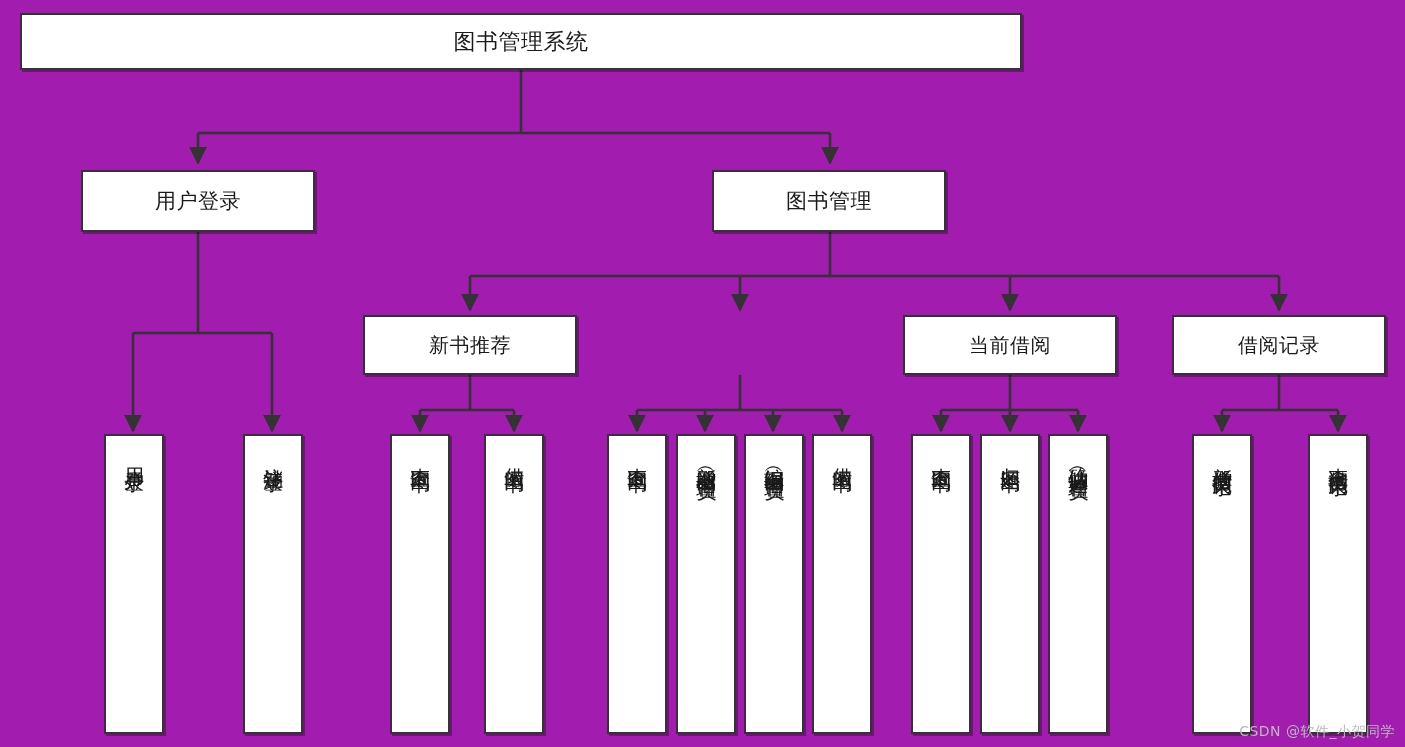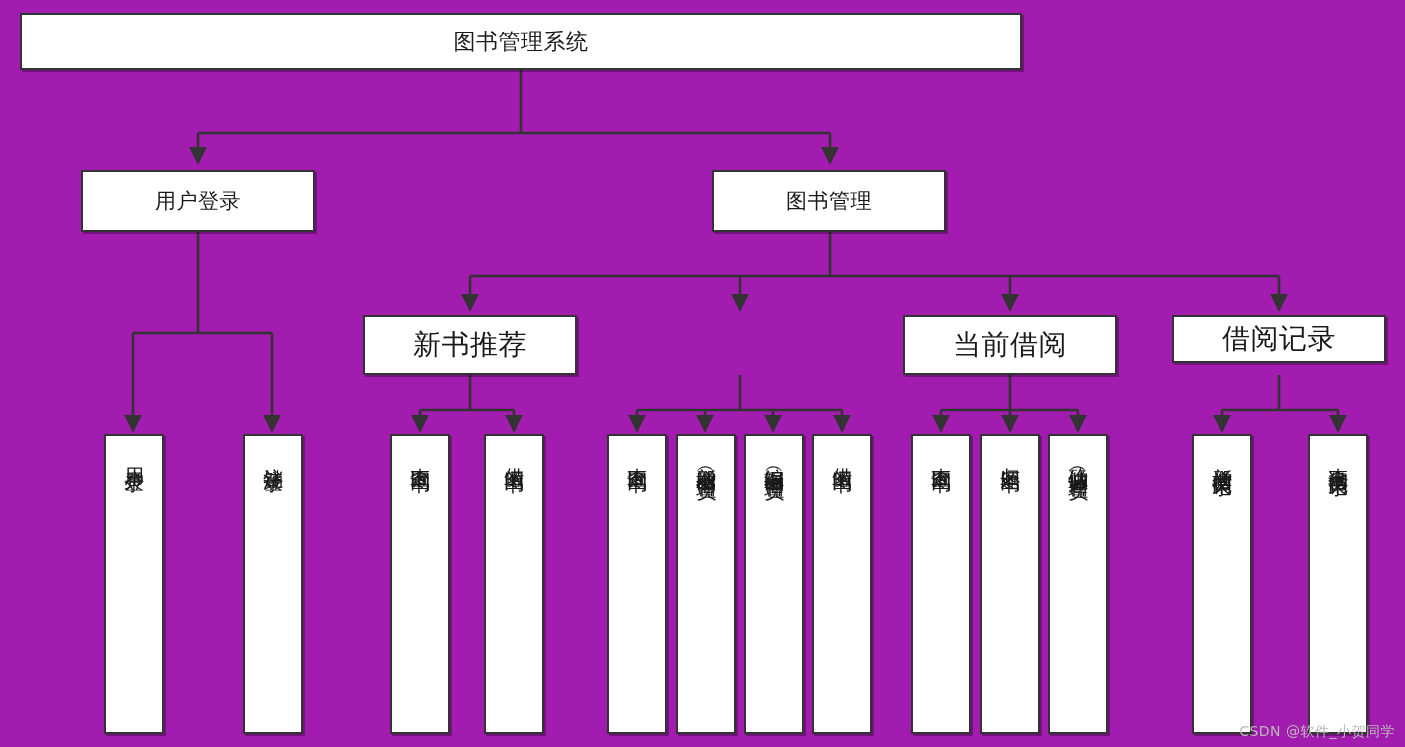--- a/index.html
+++ b/index.html
@@ -29,21 +29,21 @@
     justify-content:center;
     color:#1a1a1a;
   }
   .node .lbl{
     font-size:21px;
     line-height:1.15;
     letter-spacing:0.5px;
     white-space:nowrap;
   }
   .node.root .lbl{font-size:22px;}
-  .node.lvl3 .lbl{font-size:28px;}
+  .node.lvl3 .lbl{font-size:20px;}
   
   .node.leaf{
     align-items:flex-start;
     justify-content:center;
     padding-top:16px;
   }
   .node.leaf .lbl{
     writing-mode:vertical-rl;
     text-orientation:upright;
     font-size:20px;
@@ -127,21 +127,21 @@
   <div class="node lvl2" style="left:712px;top:170px;width:234px;height:62px;">
     <span class="lbl">图书管理</span>
   </div>
 
   <div class="node lvl3" style="left:363px;top:315px;width:214px;height:60px;">
     <span class="lbl">新书推荐</span>
   </div>
   <div class="node lvl3" style="left:903px;top:315px;width:214px;height:60px;">
     <span class="lbl">当前借阅</span>
   </div>
-  <div class="node lvl3" style="left:1172px;top:315px;width:214px;height:48px;">
+  <div class="node lvl3" style="left:1172px;top:315px;width:214px;height:60px;">
     <span class="lbl">借阅记录</span>
   </div>
 
   <div class="node leaf" style="left:104px;top:434px;width:60px;height:300px;">
     <span class="lbl">用户登录</span>
   </div>
   <div class="node leaf" style="left:243px;top:434px;width:60px;height:300px;">
     <span class="lbl">注销登录</span>
   </div>
 

